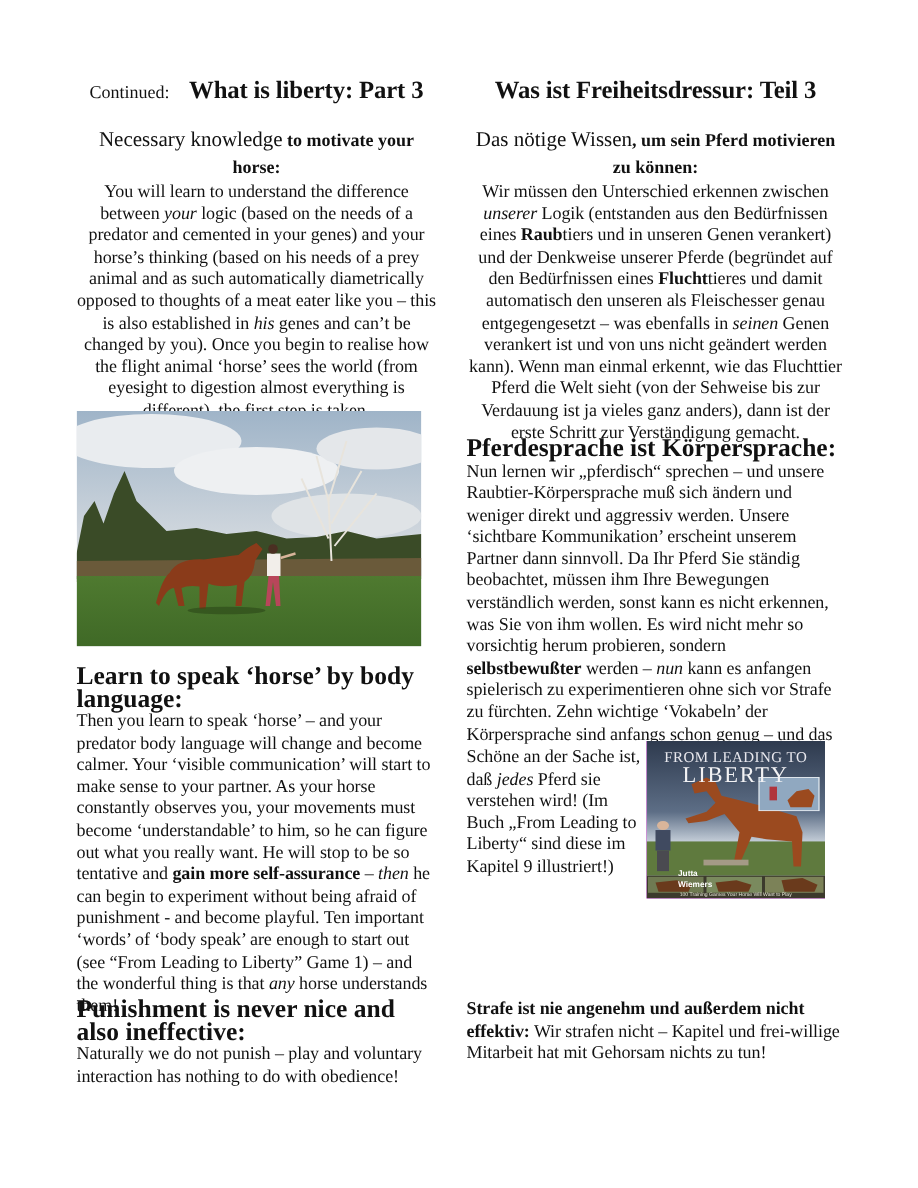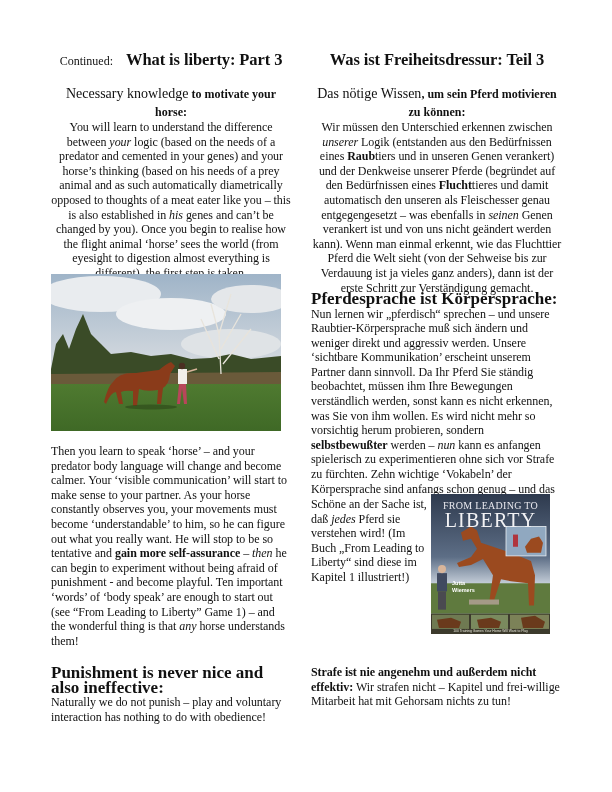--- a/index.html
+++ b/index.html
@@ -27,24 +27,24 @@
   .photo svg { display: block; width: 100%; height: 100%; }
 
   .left-lower { position: absolute; left: 51px; top: 444px; width: 240px; }
   .left-bottom { position: absolute; left: 51px; top: 666px; width: 240px; }
 
   .right-mid { position: absolute; left: 311px; top: 292px; width: 252px; }
   .right-wrap { position: absolute; left: 311px; top: 497px; width: 120px; }
   .right-bottom { position: absolute; left: 311px; top: 665px; width: 252px; }
 
   
-  .book { position: absolute; left: 431px; top: 494px; width: 119px; height: 140px; overflow: hidden; background: #a21caf; }
+  .book { position: absolute; left: 431px; top: 494px; width: 119px; height: 105px; overflow: hidden; background: #a21caf; }
   .book svg { display: block; width: 100%; height: 100%; }
   .book-title1 { position: absolute; left: 0; right: 0; top: 6px; text-align: center; color: #e8e8ee; font-size: 10px; letter-spacing: 0.3px; font-family: "Liberation Serif", serif; }
-  .book-title2 { position: absolute; left: 0; right: 0; top: 15px; text-align: center; color: #f2f2f4; font-size: 20px; letter-spacing: 1.2px; font-family: "Liberation Serif", serif; }
+  .book-title2 { position: absolute; left: 0; right: 0; top: 15px; text-align: center; color: #f2f2f4; font-size: 15px; letter-spacing: 1.2px; font-family: "Liberation Serif", serif; }
   .book-author { position: absolute; left: 21px; top: 86px; color: #ffffff; font-size: 5.5px; font-weight: bold; line-height: 7px; font-family: "Liberation Sans", sans-serif; }
   .book-tagline { position: absolute; left: 0; right: 0; bottom: 1px; text-align: center; color: #e6e6d8; font-size: 3.4px; font-family: "Liberation Sans", sans-serif; white-space: nowrap; }
 </style>
 </head>
 <body>
 
 <div class="col col-left">
   <div class="page-header">
     <span class="continued">Continued:</span>
     <span class="title">What is liberty: Part 3</span>
@@ -88,20 +88,21 @@
       <rect x="127" y="95" width="9" height="15" fill="#f2eeea"></rect>
       <circle cx="131" cy="92" r="3.2" fill="#4a2f22"></circle>
       <path d="M128 110 L126 130 L129 130 L131 114 L133 130 L136 130 L135 110 Z" fill="#b8465a"></path>
       <path d="M136 98 L146 95" stroke="#d7b49a" stroke-width="1.6"></path>
     </g>
     <ellipse cx="100" cy="133" rx="26" ry="2.5" fill="#2f4d1b" opacity="0.7"></ellipse>
   </svg>
 </div>
 
 <div class="left-lower">
+  <div class="sec-head">Learn to speak ‘horse’ by body language:</div>
   <p class="body"><span>Then you learn to speak ‘horse’ – and your predator body language will change and become calmer. Your ‘visible communication’ will start to make sense to your partner. As your horse constantly observes you, your movements must become ‘understandable’ to him, so he can figure out what you really want. He will stop to be so tentative and </span><b>gain more self-assurance</b><span> – </span><i>then</i><span> he can begin to experiment without being afraid of punishment - and become playful. Ten important ‘words’ of ‘body speak’ are enough to start out (see “From Leading to Liberty” Game 1) – and the wonderful thing is that </span><i>any</i><span> horse understands them!</span></p>
 </div>
 
 <div class="left-bottom">
   <div class="sec-head">Punishment is never nice and also ineffective:</div>
   <p class="body">Naturally we do not punish – play and voluntary interaction has nothing to do with obedience!</p>
 </div>
 
 <div class="col col-right">
   <div class="page-header">
@@ -114,21 +115,21 @@
     <p class="body"><span>Wir müssen den Unterschied erkennen zwischen </span><i>unserer</i><span> Logik (entstanden aus den Bedürfnissen eines </span><b>Raub</b><span>tiers und in unseren Genen verankert) und der Denkweise unserer Pferde (begründet auf den Bedürfnissen eines </span><b>Flucht</b><span>tieres und damit automatisch den unseren als Fleischesser genau entgegengesetzt – was ebenfalls in </span><i>seinen</i><span> Genen verankert ist und von uns nicht geändert werden kann). Wenn man einmal erkennt, wie das Fluchttier Pferd die Welt sieht (von der Sehweise bis zur Verdauung ist ja vieles ganz anders), dann ist der erste Schritt zur Verständigung gemacht.</span></p>
   </div>
 </div>
 
 <div class="right-mid">
   <div class="sec-head">Pferdesprache ist Körpersprache:</div>
   <p class="body"><span>Nun lernen wir „pferdisch“ sprechen – und unsere Raubtier-Körpersprache muß sich ändern und weniger direkt und aggressiv werden. Unsere ‘sichtbare Kommunikation’ erscheint unserem Partner dann sinnvoll. Da Ihr Pferd Sie ständig beobachtet, müssen ihm Ihre Bewegungen verständlich werden, sonst kann es nicht erkennen, was Sie von ihm wollen. Es wird nicht mehr so vorsichtig herum probieren, sondern </span><b>selbstbewußter</b><span> werden – </span><i>nun</i><span> kann es anfangen spielerisch zu experimentieren ohne sich vor Strafe zu fürchten. Zehn wichtige ‘Vokabeln’ der Körpersprache sind anfangs schon genug – und das</span></p>
 </div>
 
 <div class="right-wrap">
-  <p class="body"><span>Schöne an der Sache ist, daß  </span><i>jedes</i><span> Pferd sie verstehen wird! (Im Buch „From Leading to Liberty“ sind diese im Kapitel 1 illustriert!)</span></p>
+  <p class="body"><span>Schöne an der Sache ist, daß  </span><i>jedes</i><span> Pferd sie verstehen wird! (Im Buch „From Leading to Liberty“ sind diese im Kapitel 9 illustriert!)</span></p>
 </div>
 
 <div class="book">
   <svg viewBox="0 0 119 138" preserveAspectRatio="none">
     <defs>
       <linearGradient id="bsky" x1="0" y1="0" x2="0" y2="1">
         <stop offset="0" stop-color="#2e3a4e"></stop>
         <stop offset="0.45" stop-color="#5d6e86"></stop>
         <stop offset="0.65" stop-color="#c9d2dc"></stop>
         <stop offset="1" stop-color="#a8b4bf"></stop>

